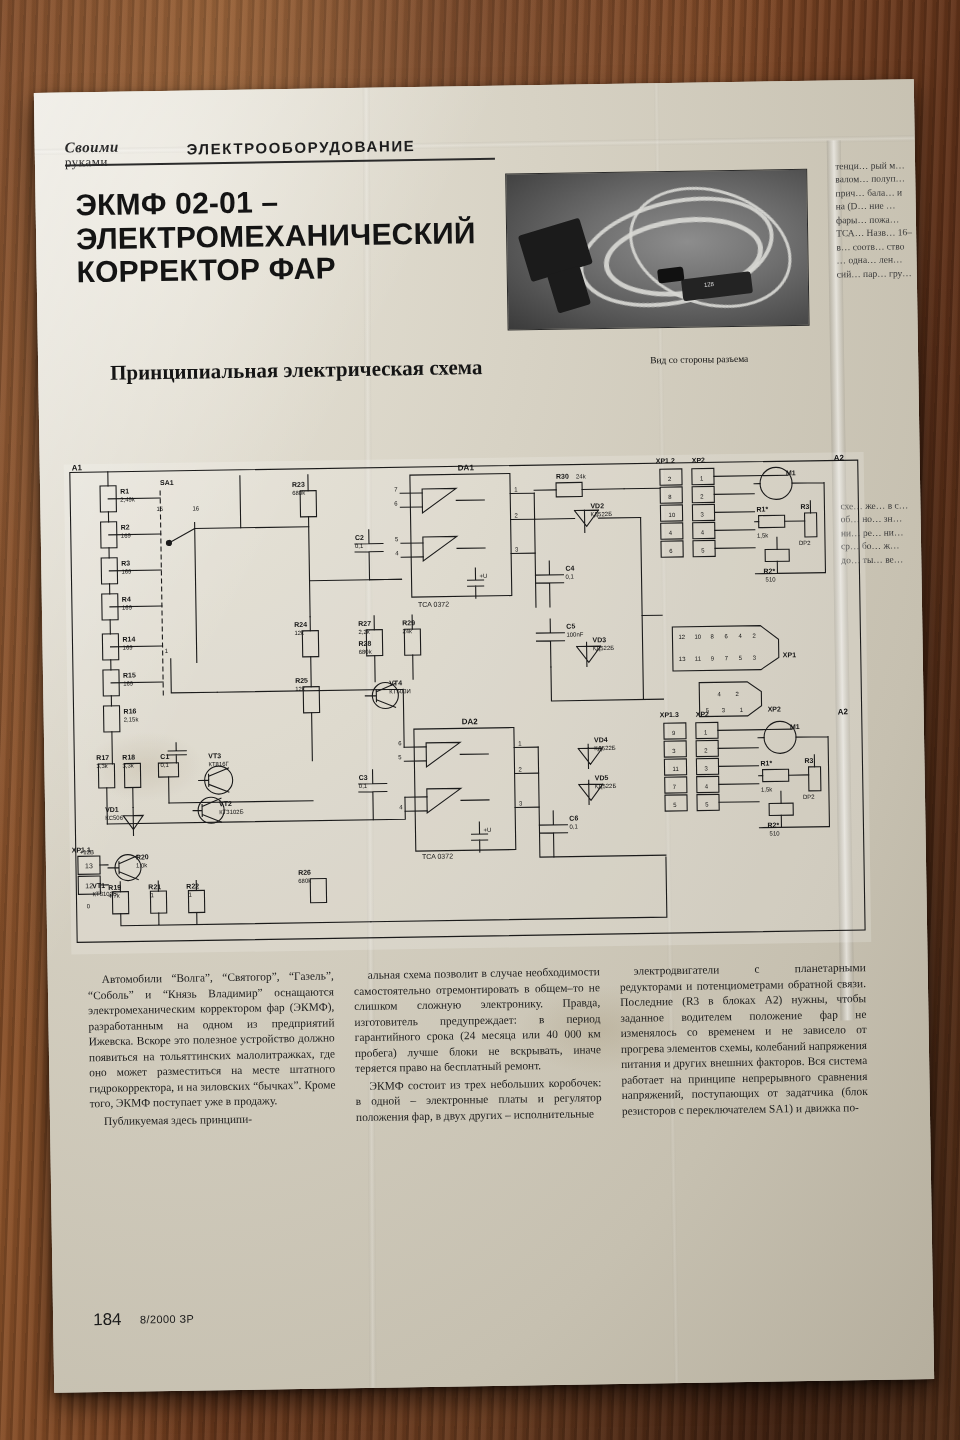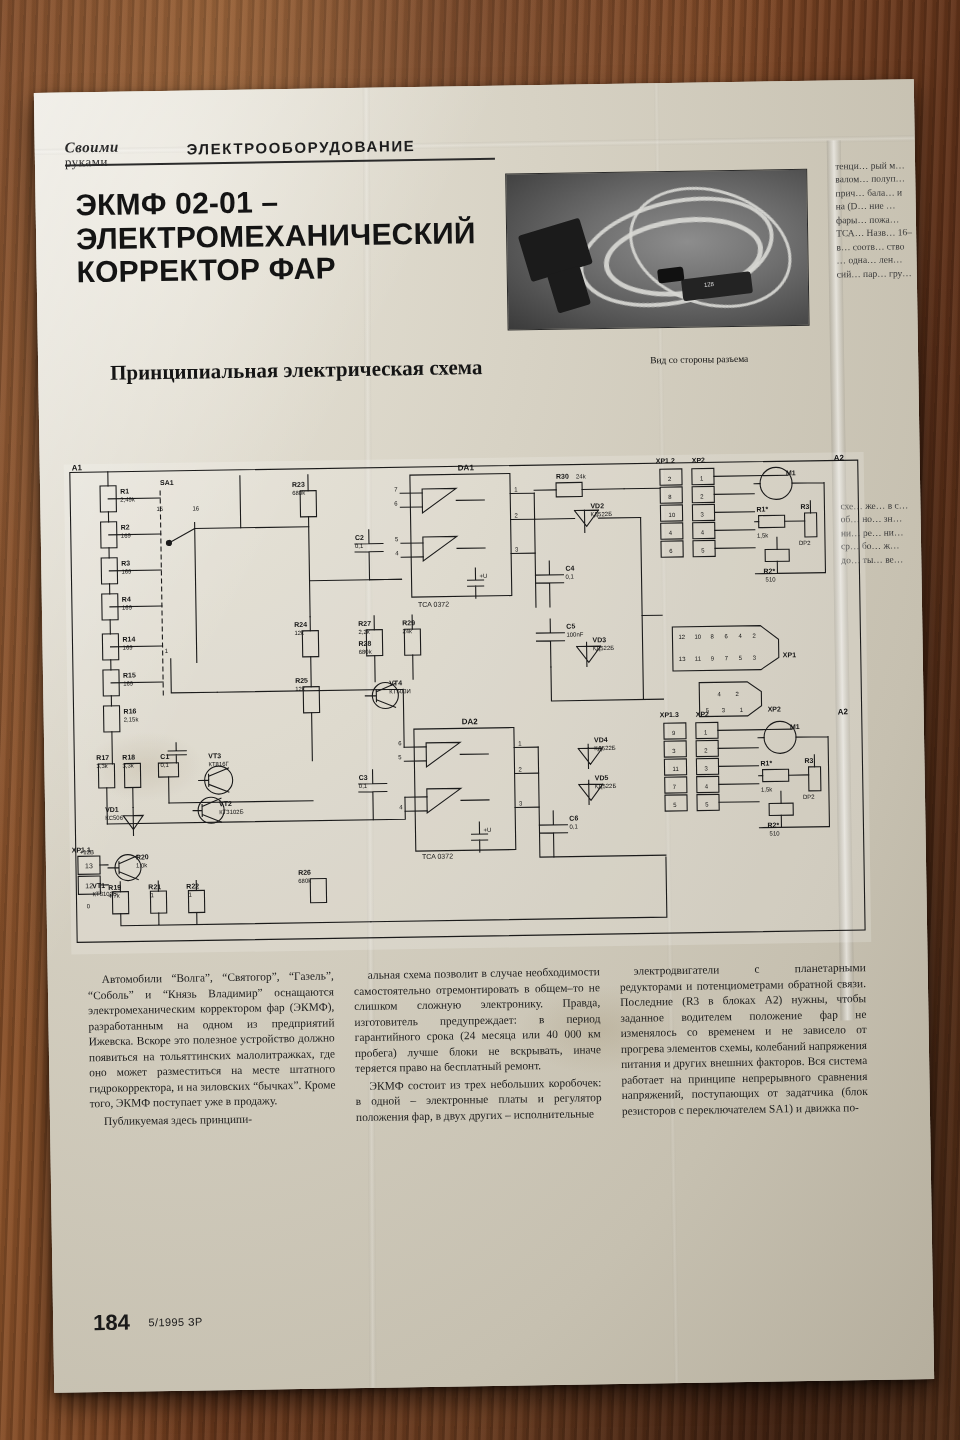--- a/index.html
+++ b/index.html
@@ -116,21 +116,21 @@
   .col{
     width:246px;
     font-family:"Liberation Serif", serif;
     font-size:11.4px;line-height:1.36;color:#1c1c1c;text-align:justify;
   }
   .col p{margin:0 0 2px 0;text-indent:14px;}
   .footer{
     position:absolute;left:40px;top:1218px;width:300px;
     font-family:"Liberation Sans", sans-serif;color:#1a1a1a;
   }
-  .footer .pg{font-size:22px;font-weight:bold;display:inline-block;vertical-align:middle;}
+  .footer .pg{font-size:17px;font-weight:normal;display:inline-block;vertical-align:middle;}
   .footer .iss{font-size:11px;display:inline-block;vertical-align:middle;margin-left:14px;letter-spacing:.4px;}
   .viewlabel{
     position:absolute;left:612px;top:272px;
     font-family:"Liberation Serif", serif;font-size:9.5px;color:#111;
   }
 </style>
 </head>
 <body>
 
 <div class="desk"></div>
@@ -528,17 +528,17 @@
         <p>альная схема позволит в случае необходимости самостоятельно отремонтировать в общем–то не слишком сложную электронику. Правда, изготовитель предупреждает: в период гарантийного срока (24 месяца или 40 000 км пробега) лучше блоки не вскрывать, иначе теряется право на бесплатный ремонт.</p>
         <p>ЭКМФ состоит из трех небольших коробочек: в одной – электронные платы и регулятор положения фар, в двух других – исполнительные</p>
       </div>
       <div class="col">
         <p>электродвигатели с планетарными редукторами и потенциометрами обратной связи. Последние (R3 в блоках A2) нужны, чтобы заданное водителем положение фар не изменялось со временем и не зависело от прогрева элементов схемы, колебаний напряжения питания и других внешних факторов. Вся система работает на принципе непрерывного сравнения напряжений, поступающих от задатчика (блок резисторов с переключателем SA1) и движка по-</p>
       </div>
     </div>
 
     <div class="footer">
       <span class="pg">184</span>
-      <span class="iss">5/1995  ЗР</span>
+      <span class="iss">8/2000  ЗР</span>
     </div>
 
   </div>
 </div>
 
 </body></html>

